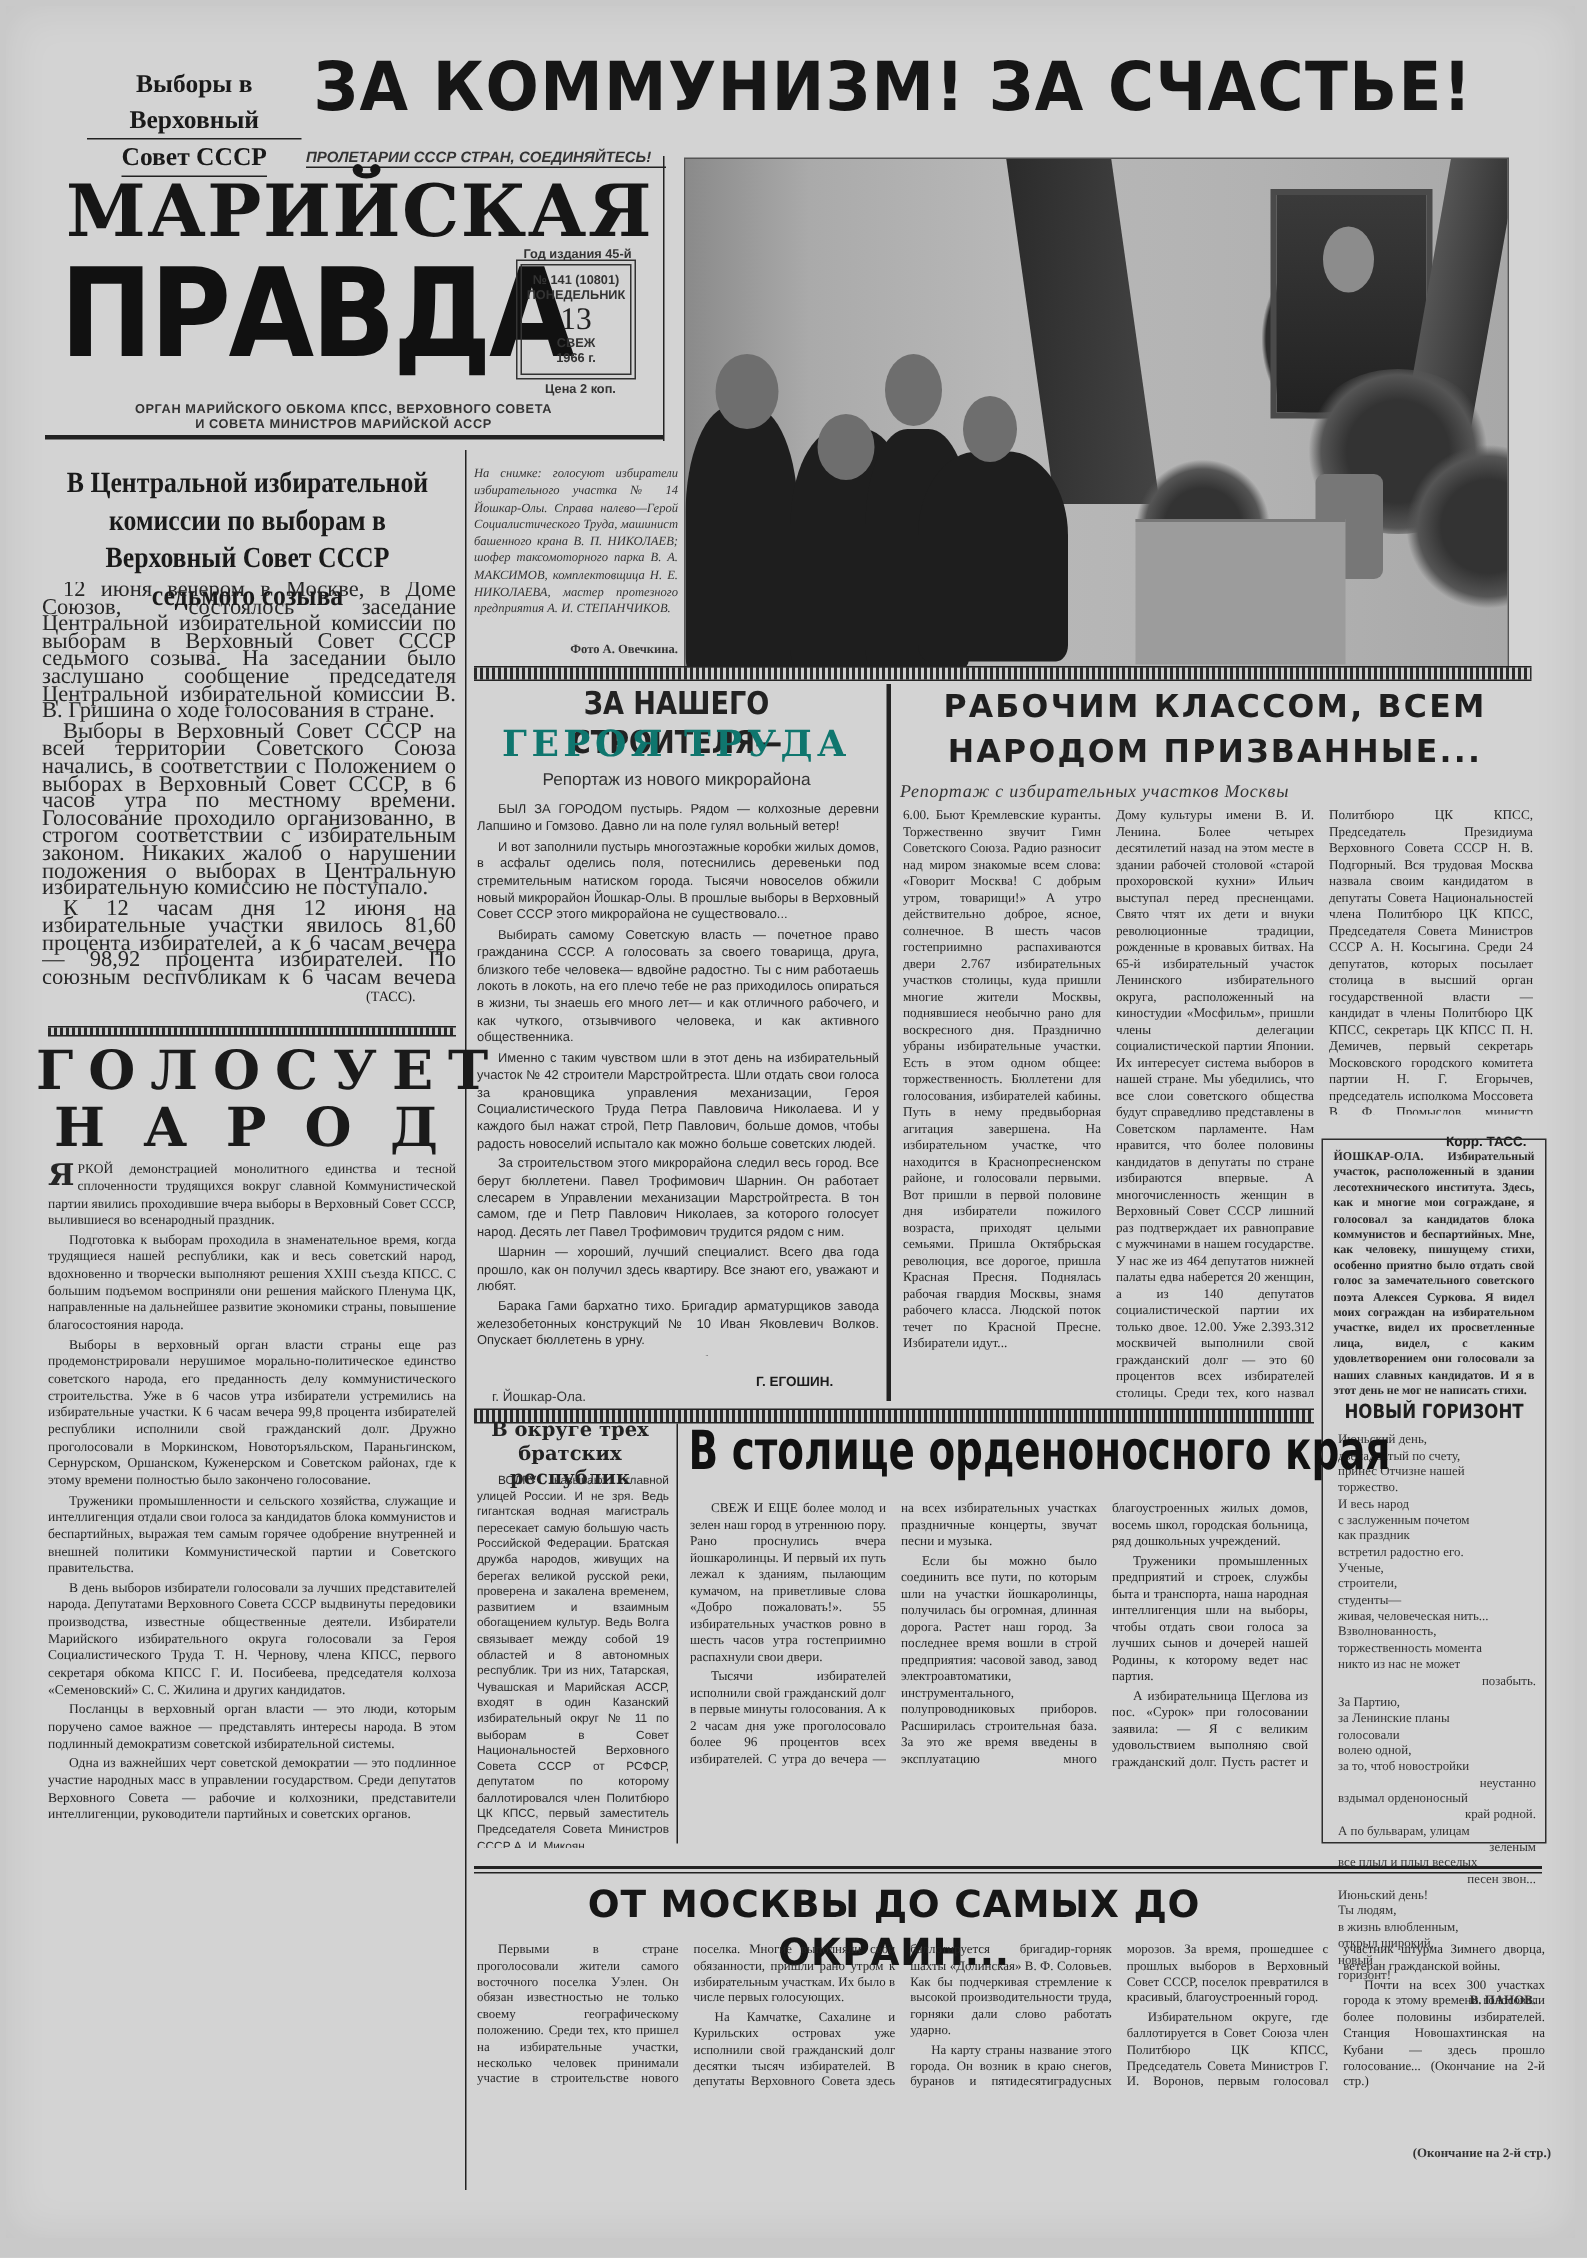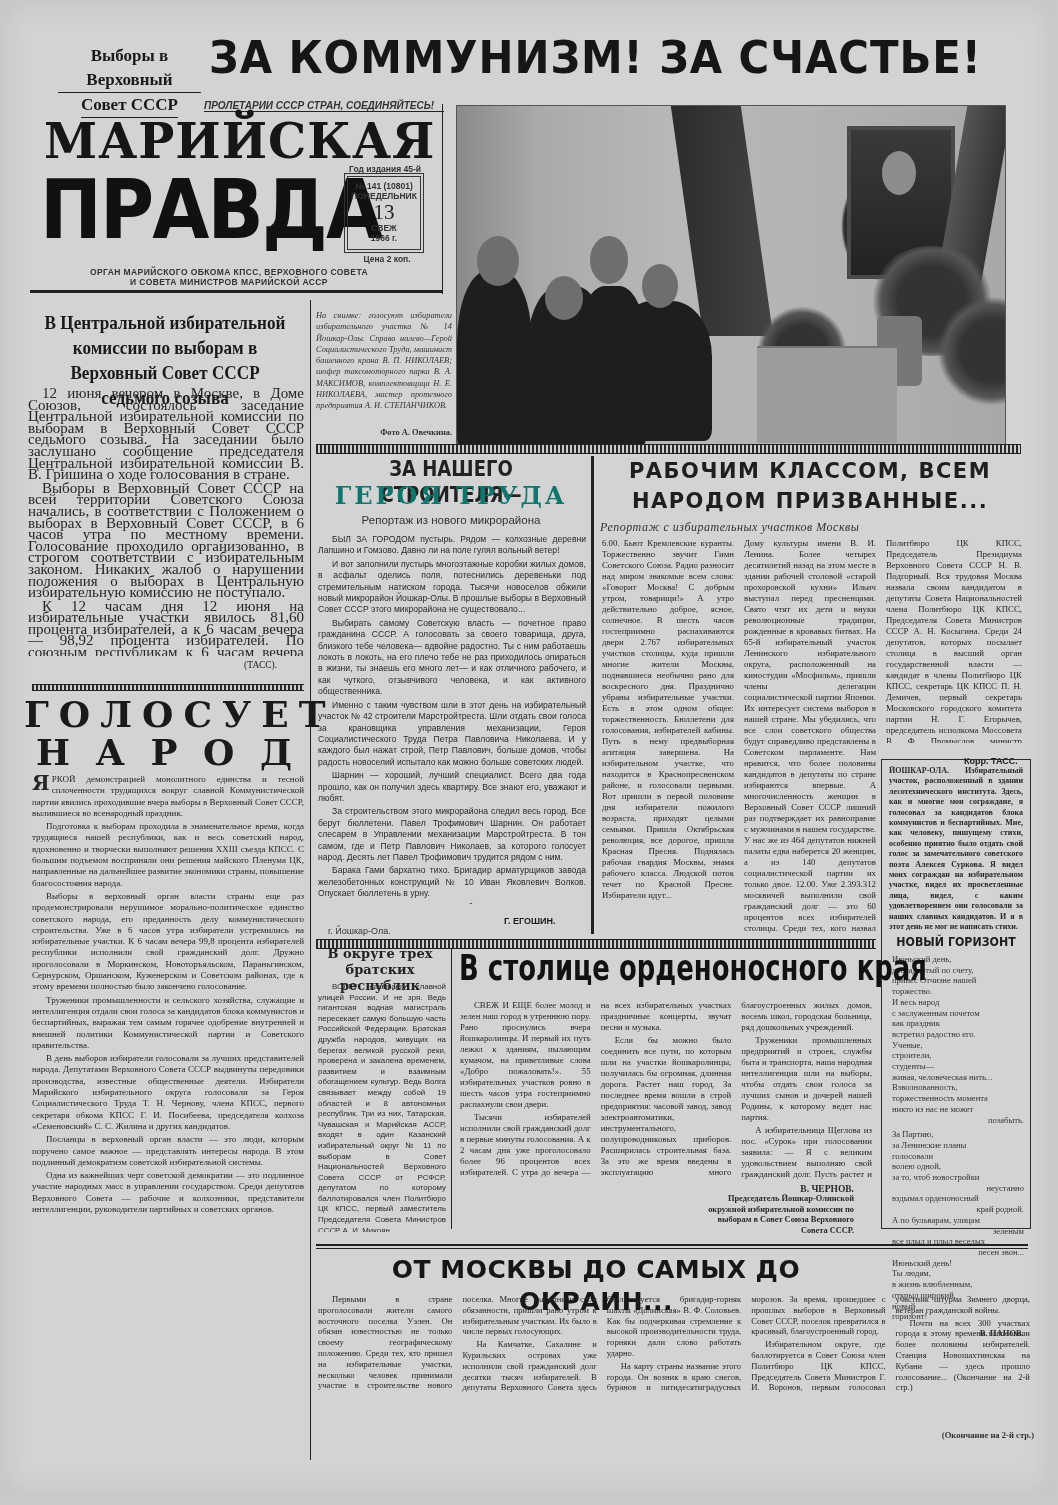--- a/index.html
+++ b/index.html
@@ -299,22 +299,22 @@
   </div>
 
   <div class="abs h-stroitel1">ЗА НАШЕГО СТРОИТЕЛЯ—</div>
   <div class="abs h-stroitel2">ГЕРОЯ ТРУДА</div>
   <div class="abs sub-stroitel">Репортаж из нового микрорайона</div>
   <div class="col body-sans text-lines" style="left:314px; top:530px; width:268px; height:370px;">
     <p>БЫЛ ЗА ГОРОДОМ пустырь. Рядом — колхозные деревни Лапшино и Гомзово. Давно ли на поле гулял вольный ветер!</p>
     <p>И вот заполнили пустырь многоэтажные коробки жилых домов, в асфальт оделись поля, потеснились деревеньки под стремительным натиском города. Тысячи новоселов обжили новый микрорайон Йошкар-Олы. В прошлые выборы в Верховный Совет СССР этого микрорайона не существовало...</p>
     <p>Выбирать самому Советскую власть — почетное право гражданина СССР. А голосовать за своего товарища, друга, близкого тебе человека— вдвойне радостно. Ты с ним работаешь локоть в локоть, на его плечо тебе не раз приходилось опираться в жизни, ты знаешь его много лет— и как отличного рабочего, и как чуткого, отзывчивого человека, и как активного общественника.</p>
     <p>Именно с таким чувством шли в этот день на избирательный участок № 42 строители Марстройтреста. Шли отдать свои голоса за крановщика управления механизации, Героя Социалистического Труда Петра Павловича Николаева. И у каждого был нажат строй, Петр Павлович, больше домов, чтобы радость новоселий испытало как можно больше советских людей.</p>
+    <p>За строительством этого микрорайона следил весь город. Все берут бюллетени. Павел Трофимович Шарнин. Он работает слесарем в Управлении механизации Марстройтреста. В тон самом, где и Петр Павлович Николаев, за которого голосует народ. Десять лет Павел Трофимович трудится рядом с ним.</p>
     <p>Шарнин — хороший, лучший специалист. Всего два года прошло, как он получил здесь квартиру. Все знают его, уважают и любят.</p>
-    <p>За строительством этого микрорайона следил весь город. Все берут бюллетени. Павел Трофимович Шарнин. Он работает слесарем в Управлении механизации Марстройтреста. В тон самом, где и Петр Павлович Николаев, за которого голосует народ. Десять лет Павел Трофимович трудится рядом с ним.</p>
     <p>Барака Гами бархатно тихо. Бригадир арматурщиков завода железобетонных конструкций № 10 Иван Яковлевич Волков. Опускает бюллетень в урну.</p>
     <p>К столу регистраторов подходит бетонщица растворного узла Августа Лопатина. Она не одна пришла на избирательный участок. С нею муж Николай — плотник завода полупроводниковых приборов, мать Мария Васильевна — пенсионерка и дочка Людочка.</p>
 
   </div>
   <div class="abs sig" style="left:500px; top:912px;">Г. ЕГОШИН.</div>
   <div class="abs dateline" style="left:324px; top:922px;">г. Йошкар-Ола.</div>
   <div class="rule-v" style="left:587px; top:452px; width:3px; height:478px;"></div>
 
   <div class="abs h-rabochim">РАБОЧИМ КЛАССОМ, ВСЕМ НАРОДОМ ПРИЗВАННЫЕ...</div>
   <div class="abs sub-rabochim">Репортаж с избирательных участков Москвы</div>
@@ -376,24 +376,20 @@
 
   <div class="abs h-stolitse">В столице орденоносного края</div>
   <div class="col body-text text-lines" style="left:456px; top:996px; width:412px; height:180px; column-count:3; column-gap:10px; font-size:8.8px; line-height:11px;">
     <p>СВЕЖ И ЕЩЕ более молод и зелен наш город в утреннюю пору. Рано проснулись вчера йошкаролинцы. И первый их путь лежал к зданиям, пылающим кумачом, на приветливые слова «Добро пожаловать!». 55 избирательных участков ровно в шесть часов утра гостеприимно распахнули свои двери.</p>
     <p>Тысячи избирателей исполнили свой гражданский долг в первые минуты голосования. А к 2 часам дня уже проголосовало более 96 процентов всех избирателей. С утра до вечера — на всех избирательных участках праздничные концерты, звучат песни и музыка.</p>
     <p>Если бы можно было соединить все пути, по которым шли на участки йошкаролинцы, получилась бы огромная, длинная дорога. Растет наш город. За последнее время вошли в строй предприятия: часовой завод, завод электроавтоматики, инструментального, полупроводниковых приборов. Расширилась строительная база. За это же время введены в эксплуатацию много благоустроенных жилых домов, восемь школ, городская больница, ряд дошкольных учреждений.</p>
     <p>Труженики промышленных предприятий и строек, службы быта и транспорта, наша народная интеллигенция шли на выборы, чтобы отдать свои голоса за лучших сынов и дочерей нашей Родины, к которому ведет нас партия.</p>
     <p>А избирательница Щеглова из пос. «Сурок» при голосовании заявила: — Я с великим удовольствием выполняю свой гражданский долг. Пусть растет и крепнет наша Родина, пусть цветет наш марийский край.</p>
 
   </div>
-  <div class="abs chernov">
-    <div style="font-size:9.5px;">В. ЧЕРНОВ.</div>
-    <div>Председатель Йошкар-Олинской окружной избирательной комиссии по выборам в Совет Союза Верховного Совета СССР.</div>
-  </div>
 
   <div class="rule-h" style="left:312px; top:1240px; width:712px; height:2px;"></div>
   <div class="rule-h" style="left:312px; top:1244px; width:712px; height:1px;"></div>
 
   <div class="abs h-moskvy">ОТ МОСКВЫ ДО САМЫХ ДО ОКРАИН...</div>
   <div class="col body-text text-lines" style="left:314px; top:1290px; width:712px; height:134px; column-count:5; column-gap:10px; font-size:8.6px; line-height:10.8px;">
     <p>Первыми в стране проголосовали жители самого восточного поселка Уэлен. Он обязан известностью не только своему географическому положению. Среди тех, кто пришел на избирательные участки, несколько человек принимали участие в строительстве нового поселка. Многие выполняли свои обязанности, пришли рано утром к избирательным участкам. Их было в числе первых голосующих.</p>
     <p>На Камчатке, Сахалине и Курильских островах уже исполнили свой гражданский долг десятки тысяч избирателей. В депутаты Верховного Совета здесь баллотируется бригадир-горняк шахты «Долинская» В. Ф. Соловьев. Как бы подчеркивая стремление к высокой производительности труда, горняки дали слово работать ударно.</p>
     <p>На карту страны название этого города. Он возник в краю снегов, буранов и пятидесятиградусных морозов. За время, прошедшее с прошлых выборов в Верховный Совет СССР, поселок превратился в красивый, благоустроенный город.</p>
     <p>Избирательном округе, где баллотируется в Совет Союза член Политбюро ЦК КПСС, Председатель Совета Министров Г. И. Воронов, первым голосовал участник штурма Зимнего дворца, ветеран гражданской войны.</p>

